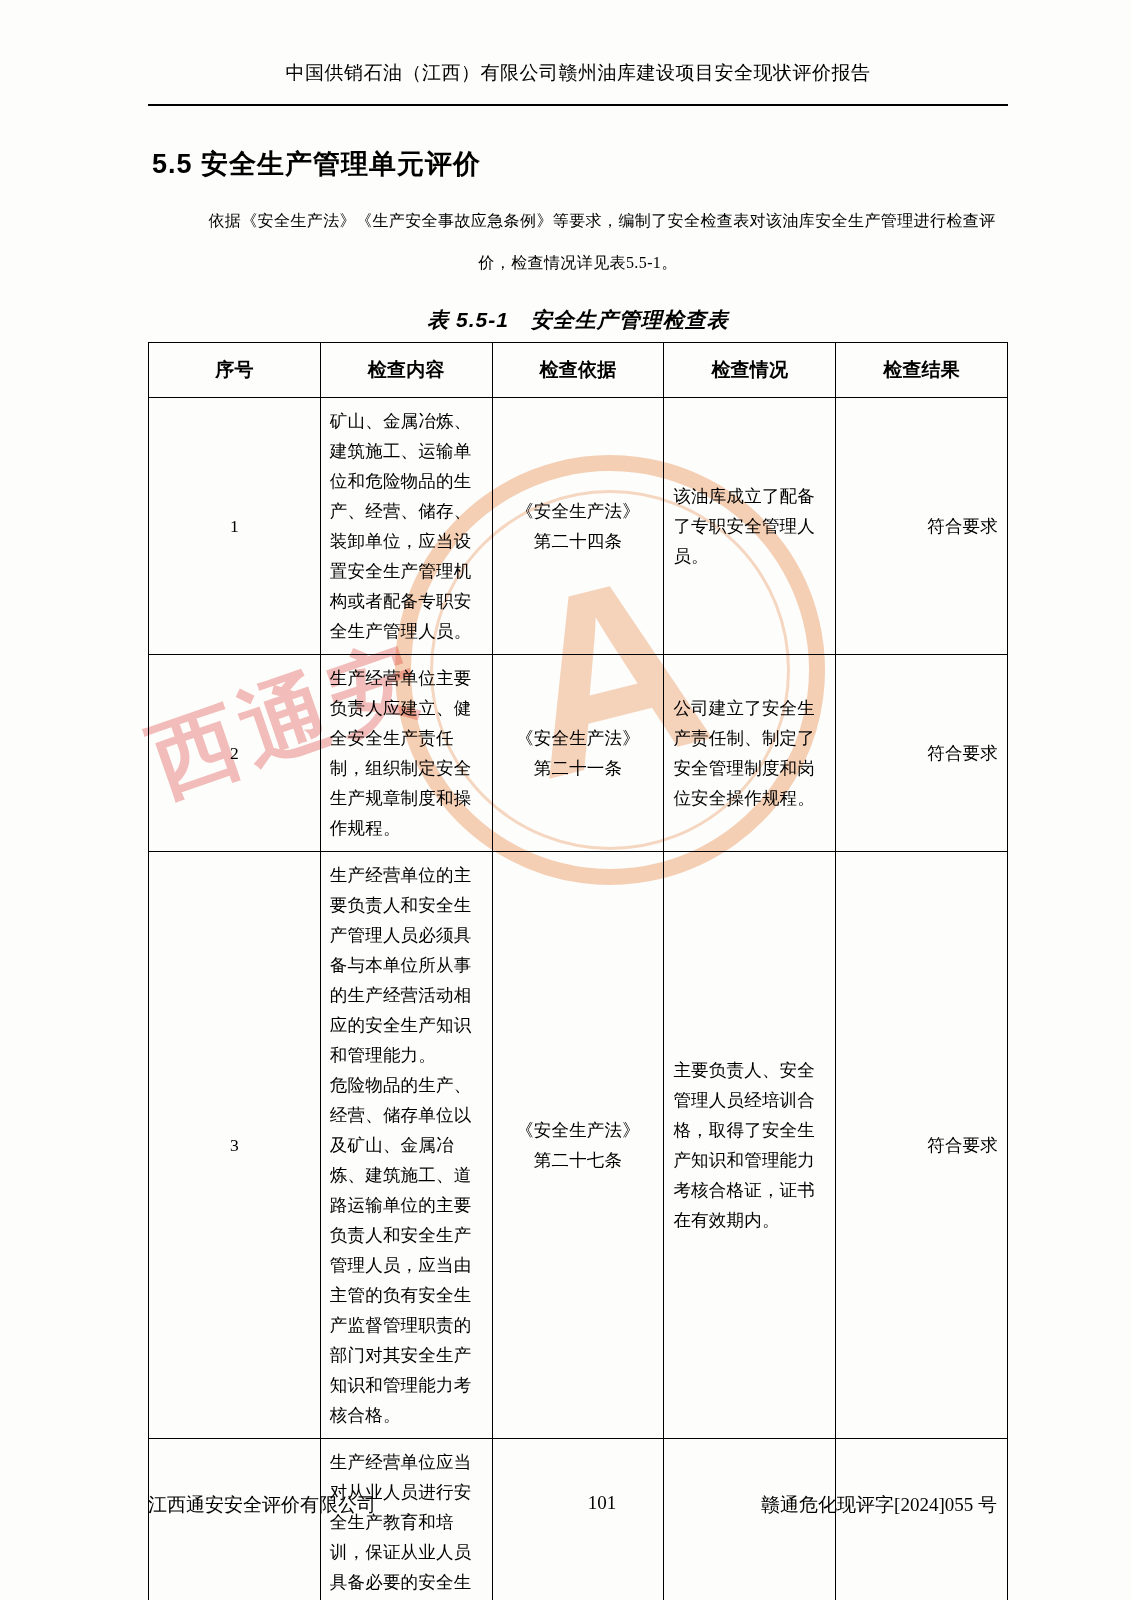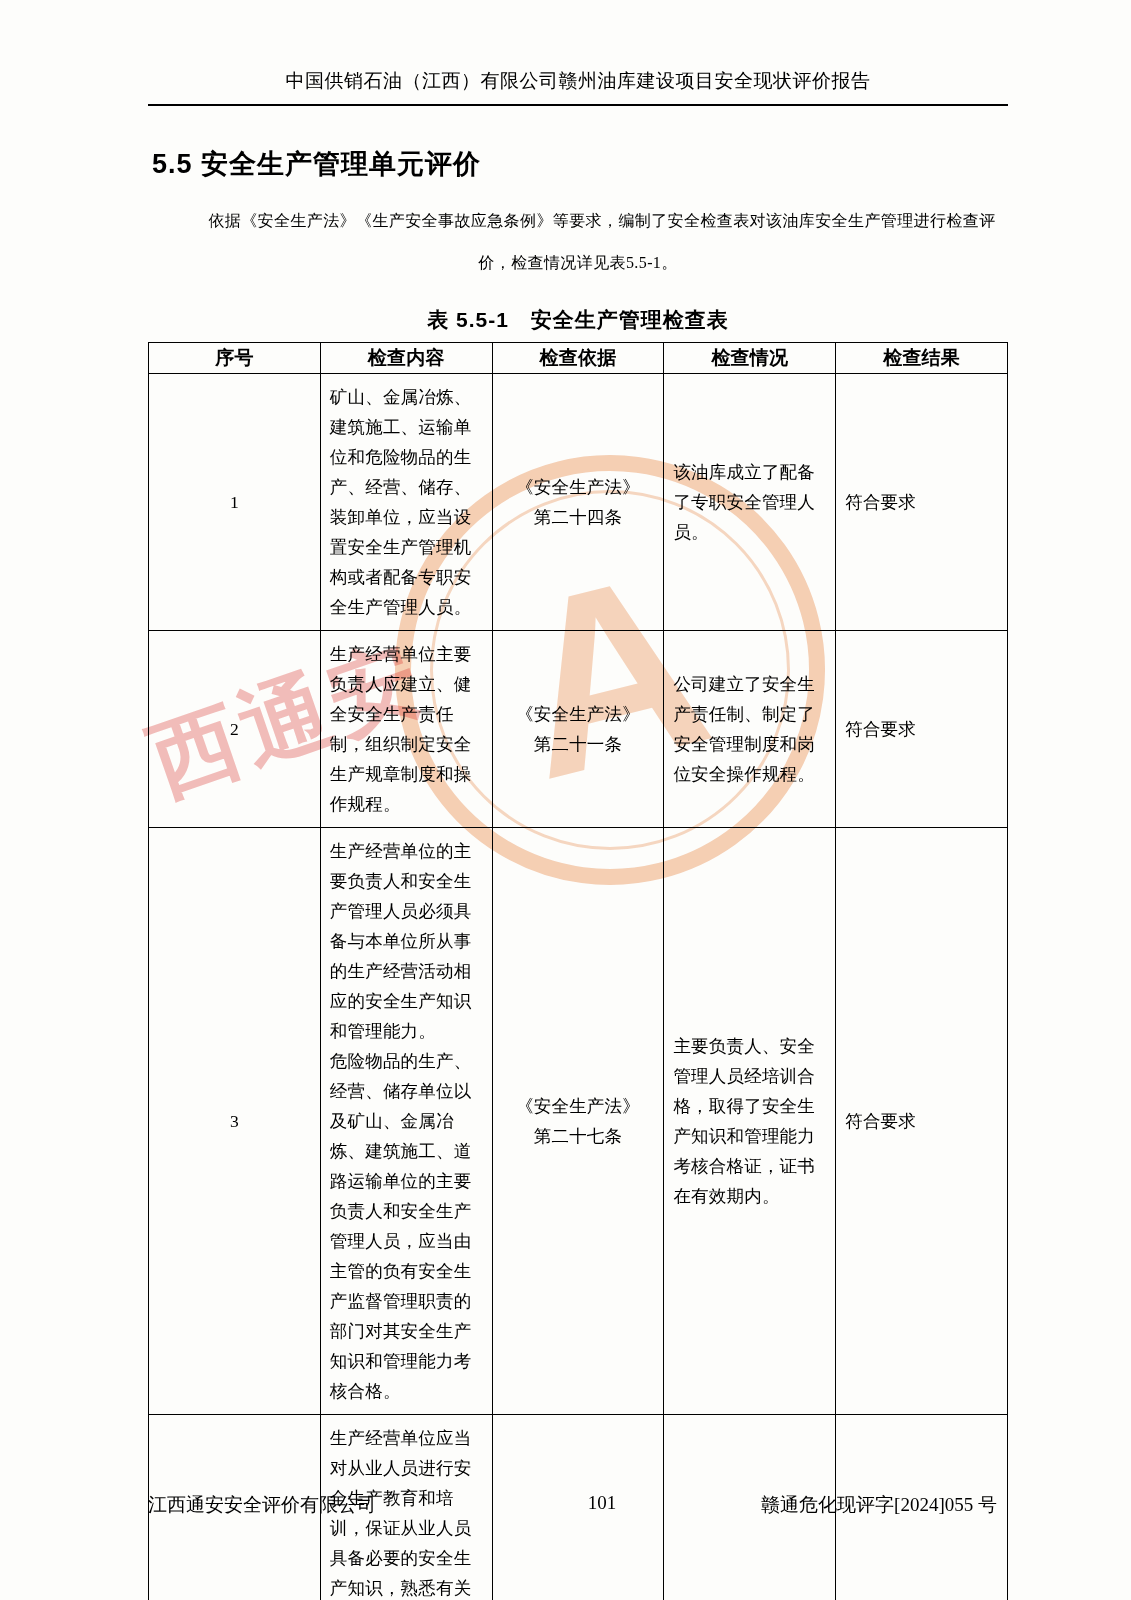--- a/index.html
+++ b/index.html
@@ -66,21 +66,21 @@
     letter-spacing: 6px;
     color: rgba(216,40,32,0.30);
     transform: rotate(-19deg);
     white-space: nowrap;
   }
 
   
   .doc-header {
     position: absolute;
     left: 148px;
-    top: 68px;
+    top: 60px;
     width: 860px;
     text-align: center;
     font-size: 19px;
     letter-spacing: 0.5px;
     z-index: 2;
   }
   .doc-header-rule {
     position: absolute;
     left: 148px;
     top: 104px;
@@ -113,20 +113,21 @@
     letter-spacing: 0.4px;
     text-align: center;
   }
   .table-caption {
     text-align: center;
     font-family: "Liberation Sans", sans-serif;
     font-weight: bold;
     font-size: 21px;
     margin: 10px 0 8px 0;
     letter-spacing: 1px;
+    font-style: italic;
   }
 
   table.check-table {
     border-collapse: collapse;
     width: 860px;
     table-layout: fixed;
     background: transparent;
   }
   table.check-table th,
   table.check-table td {
@@ -134,27 +135,27 @@
     padding: 8px 9px;
     vertical-align: middle;
     font-size: 17.5px;
     line-height: 30px;
     letter-spacing: 0.2px;
   }
   table.check-table th {
     text-align: center;
     font-weight: bold;
     font-size: 19px;
-    padding: 0 6px;
+    padding: 12px 6px;
   }
   td.c-no { text-align: center; width: 56px; }
   td.c-content { text-align: left; }
   td.c-basis { text-align: center; width: 150px; }
   td.c-situation { text-align: left; width: 150px; }
-  td.c-result { text-align: left; width: 112px; }
+  td.c-result { text-align: right; width: 112px; }
   .cell-line { display: block; }
 
   
   .footer {
     position: absolute;
     left: 148px;
     top: 1492px;
     width: 860px;
     font-size: 19px;
     z-index: 2;

